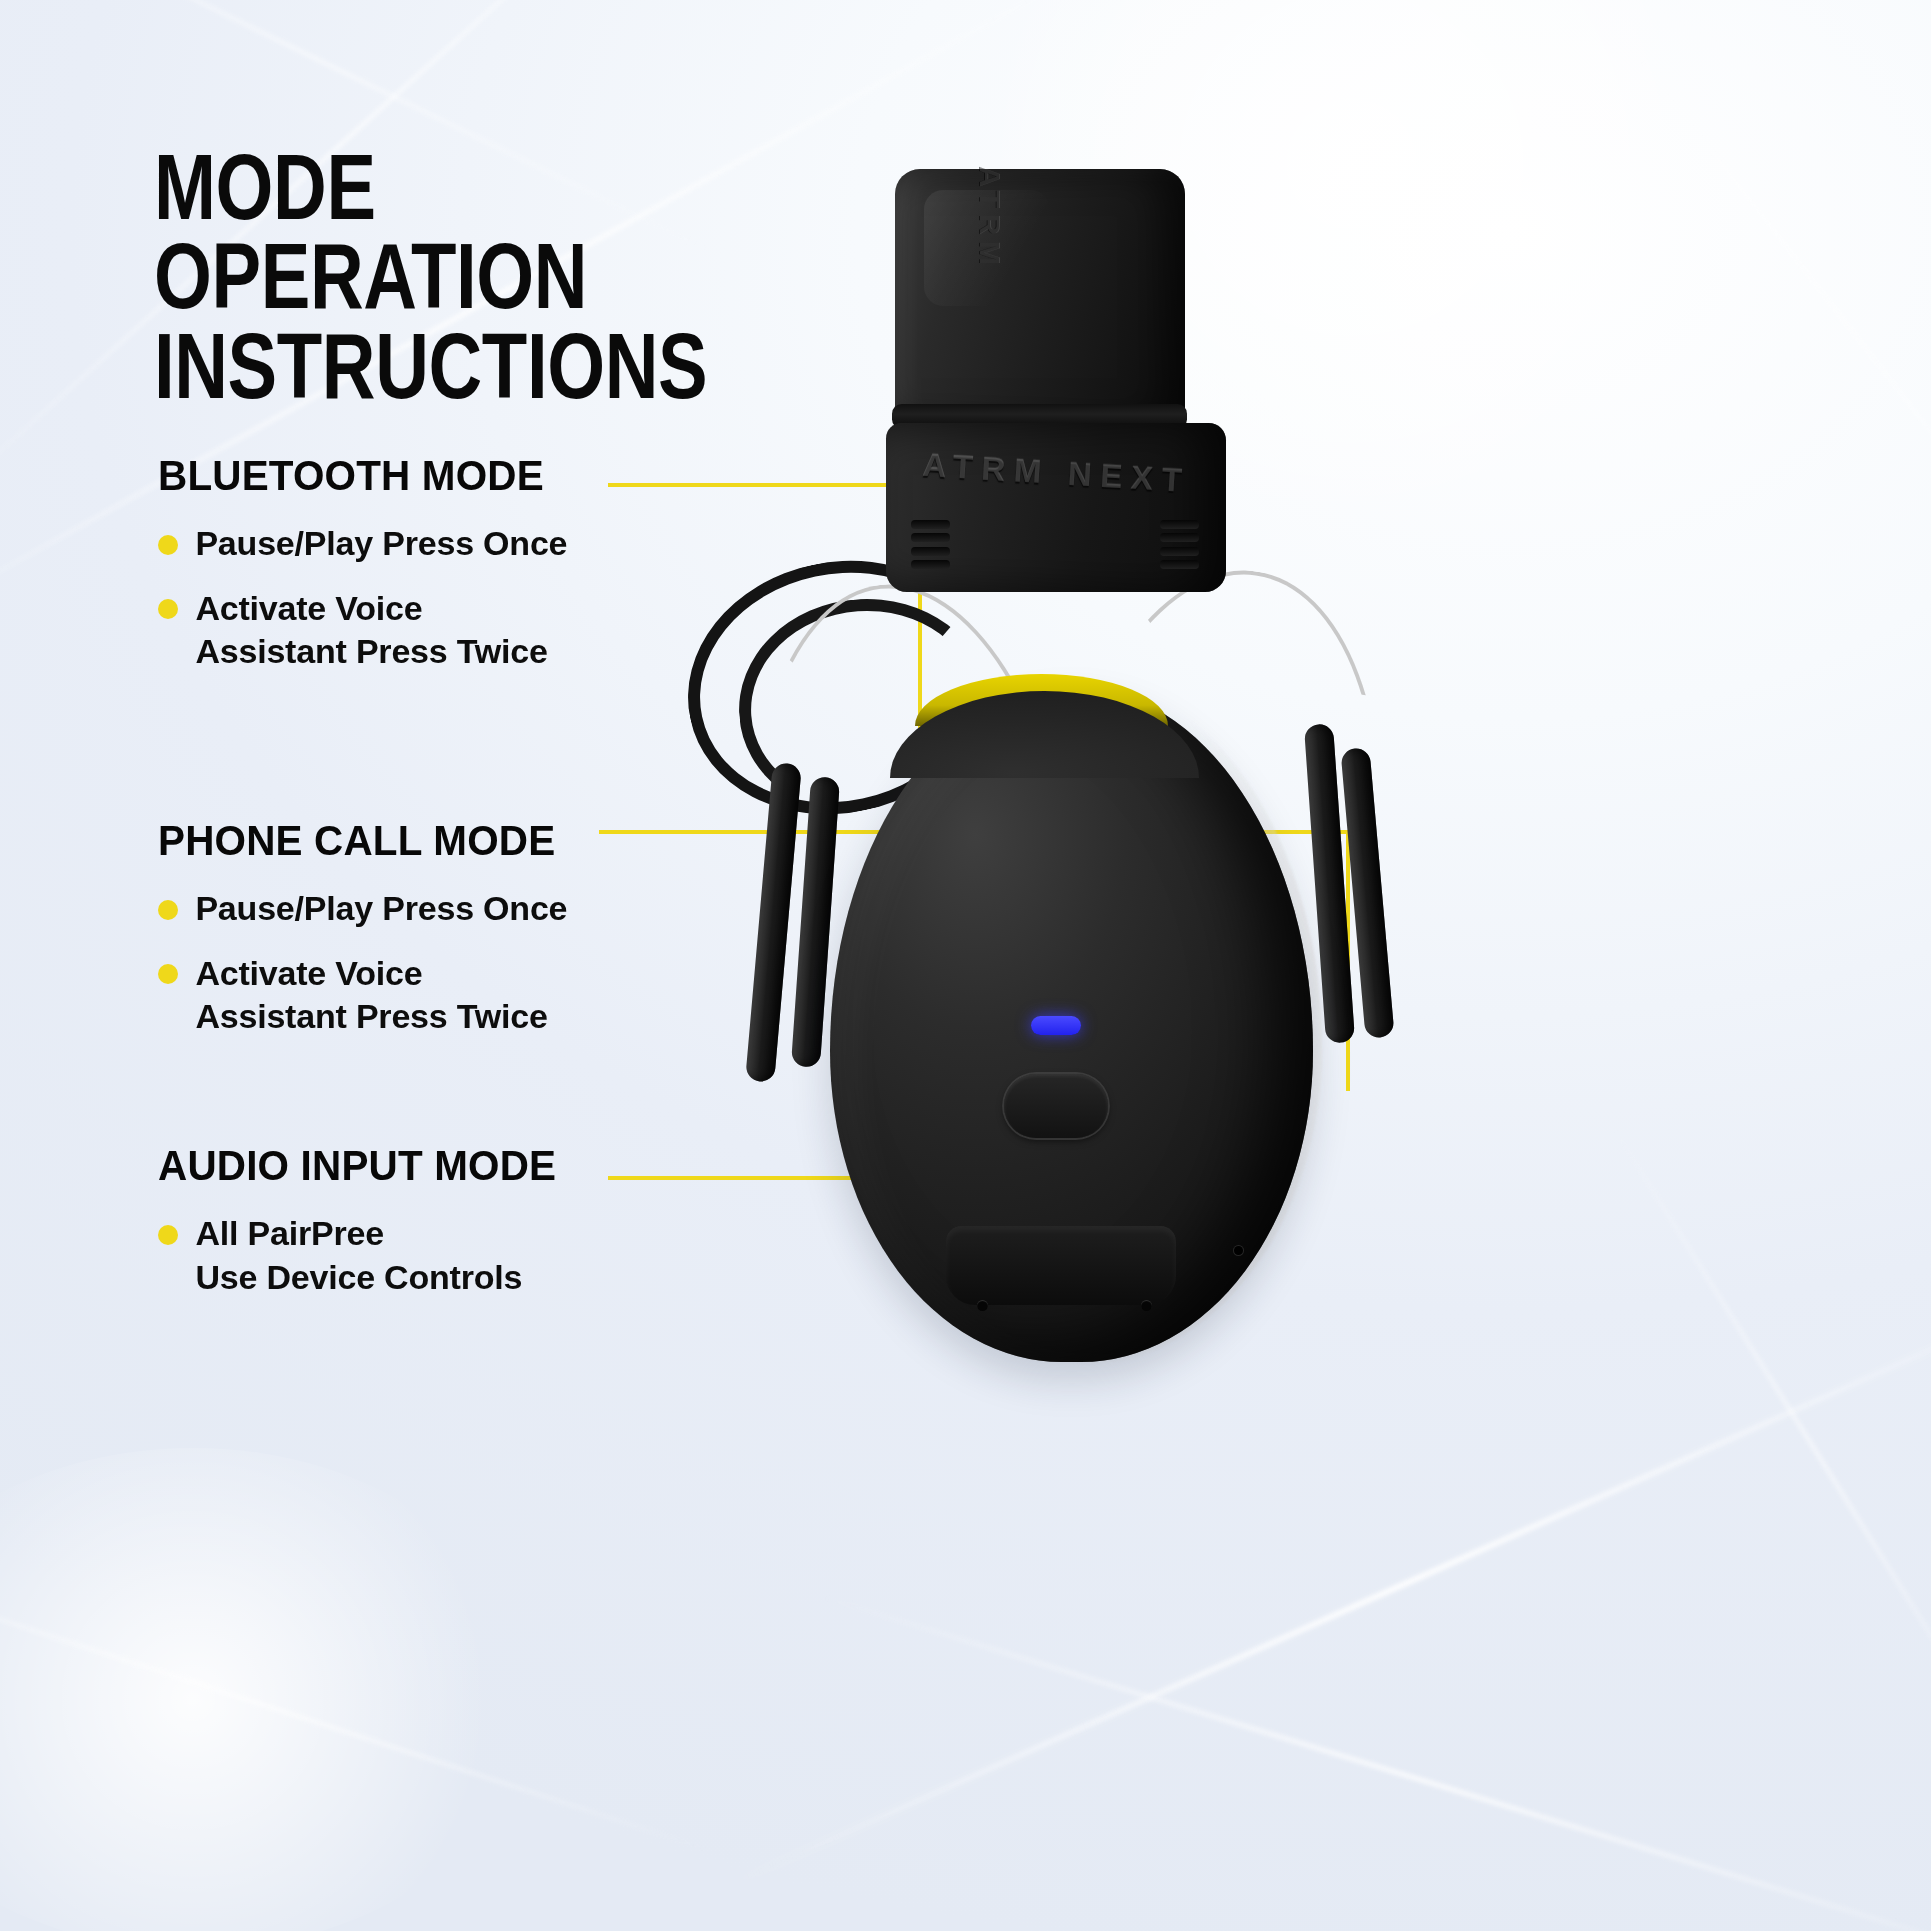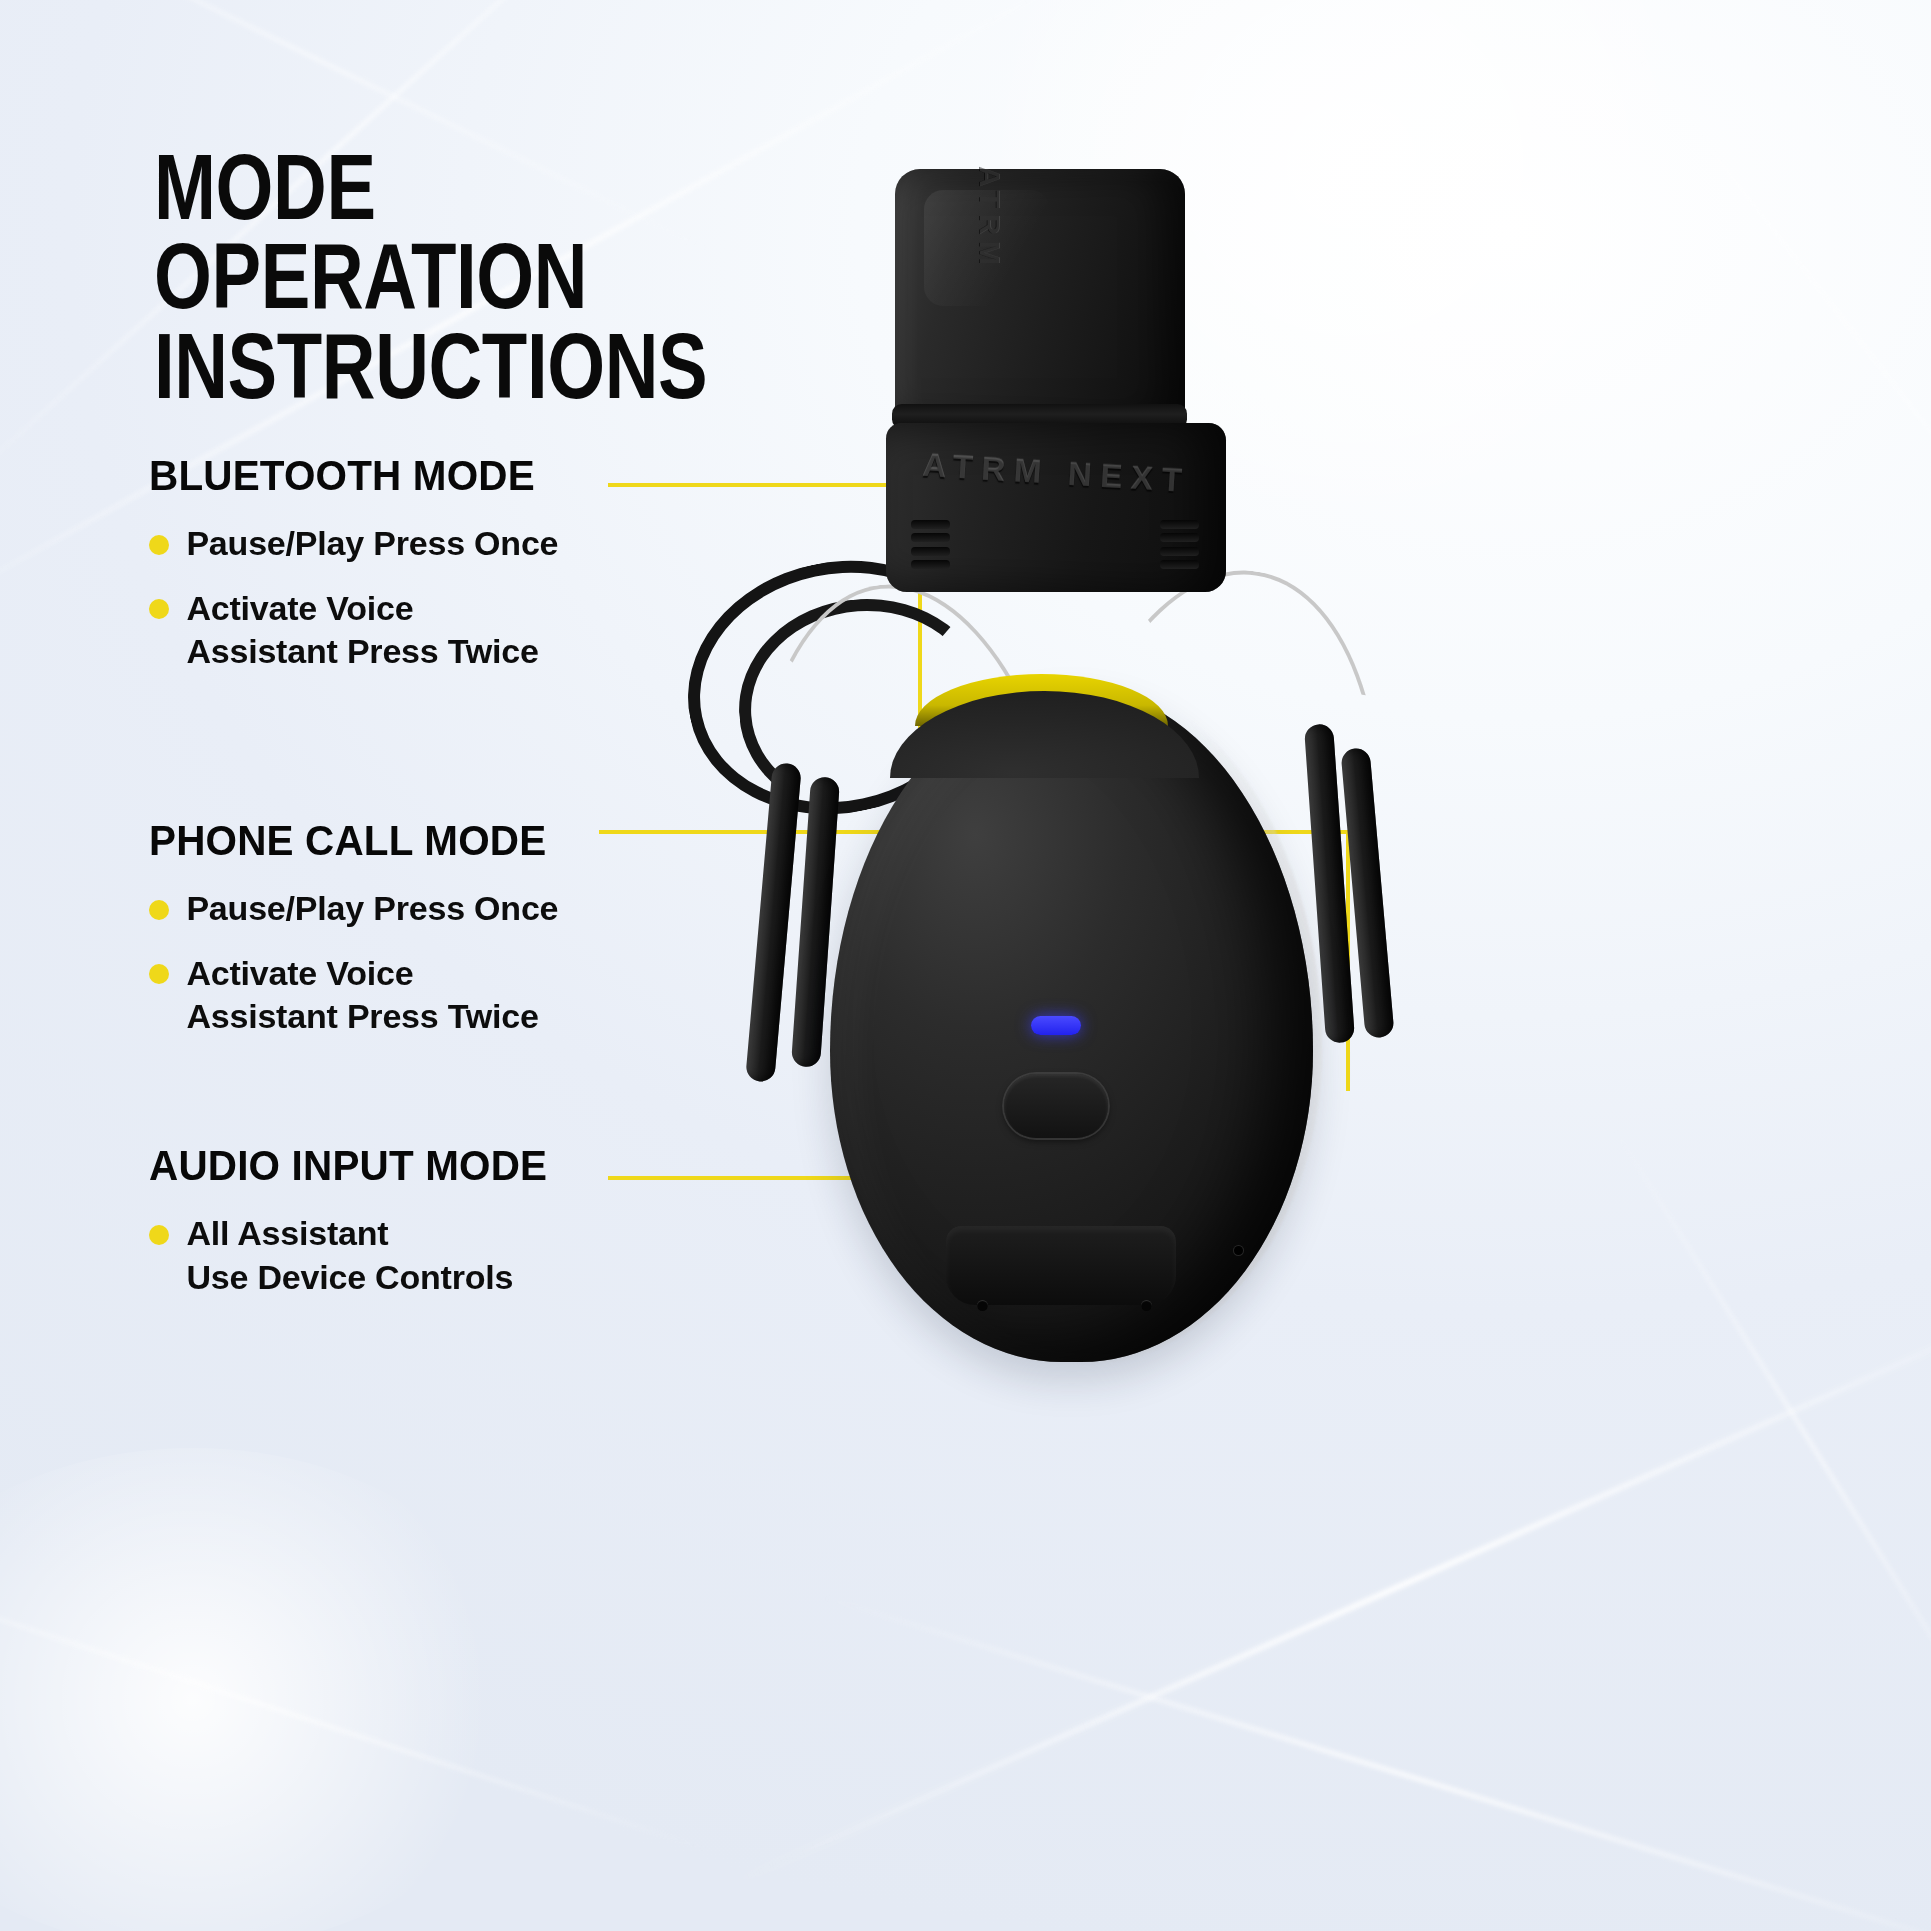--- a/index.html
+++ b/index.html
@@ -33,21 +33,21 @@
   .title{
     position:absolute;left:154px;top:143px;width:772px;
     font-family:"Liberation Sans Narrow","Liberation Sans",sans-serif;
     font-weight:bold;color:#0a0a0a;
     font-size:93px;line-height:.96;letter-spacing:-0.5px;
     text-transform:uppercase;
     transform:scaleX(.80);transform-origin:left top;
   }
   .title .l2{display:block;}
 
-  .section{position:absolute;left:149px;}
+  .section{position:absolute;left:158px;}
   .sec-head{
     font-weight:bold;color:#080808;
     font-size:43px;line-height:1;letter-spacing:0.2px;
     text-transform:uppercase;
     transform:scaleX(.94);transform-origin:left center;
     white-space:nowrap;
   }
   .bullets{margin-top:25px;}
   .bullet{display:flex;align-items:flex-start;margin-bottom:21px;}
   .dot{
@@ -229,21 +229,21 @@
       </div>
     </div>
   </div>
 
   <div class="section" id="sec-ai">
     <div class="sec-head">AUDIO INPUT MODE</div>
     <div class="bullets">
       <div class="bullet">
         <span class="dot"></span>
         <span class="btxt">
-          <span class="ln">All Assistant</span>
+          <span class="ln">All PairPree</span>
           <span class="ln">Use Device Controls</span>
         </span>
       </div>
     </div>
   </div>
 
   <div id="product">
 
     <div class="cable" style="left:21px;top:417px;width:280px;height:227px;border-color:#141414 transparent #141414 #141414;transform:rotate(-12deg);"></div>
     <div class="cable" style="left:73px;top:454px;width:227px;height:193px;border-color:#171717 transparent transparent #171717;transform:rotate(-4deg);"></div>

